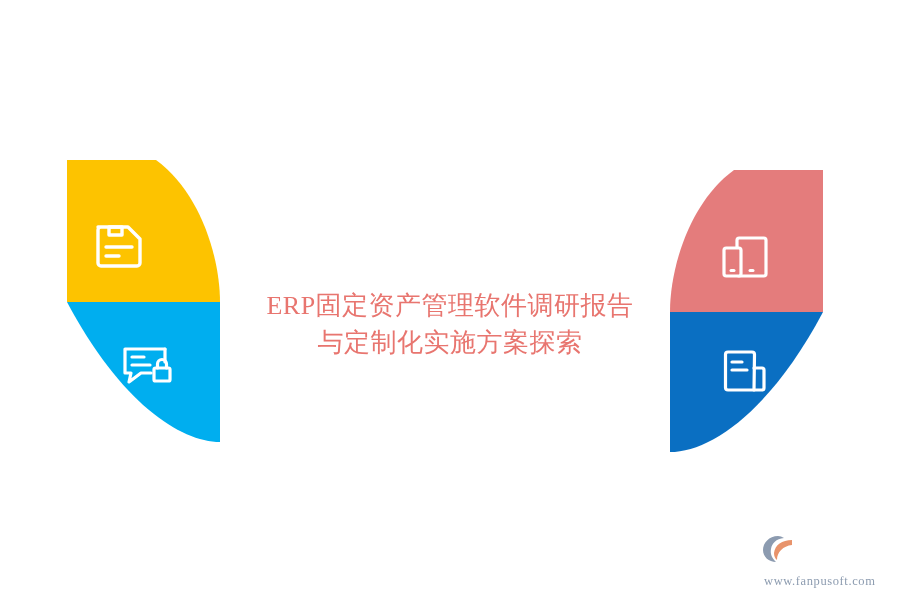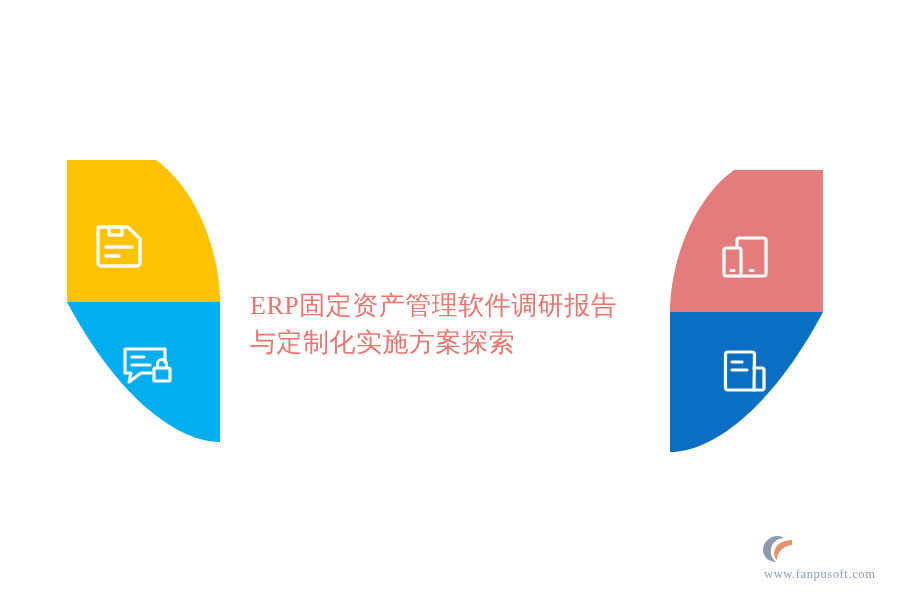--- a/index.html
+++ b/index.html
@@ -47,21 +47,21 @@
     height: 100%;
     display: block;
   }
 
   
   .title-block {
     position: absolute;
     left: 250px;
     top: 288px;
     width: 400px;
-    text-align: left;
+    text-align: center;
     color: #e8756f;
     font-family: "Liberation Serif", serif;
     font-size: 26px;
     line-height: 1.42;
     letter-spacing: 0.5px;
     white-space: pre-line;
   }
 
   
   .watermark {
@@ -87,21 +87,21 @@
     font-weight: bold;
     color: #7f8fa6;
     letter-spacing: 1px;
     line-height: 1;
   }
   .wm-url {
     font-family: "Liberation Serif", serif;
     font-size: 12.5px;
     color: #8d9cb0;
     letter-spacing: 0.6px;
-    margin-top: 3px;
+    margin-top: 10px;
     margin-left: 2px;
   }
 </style>
 </head>
 <body>
 
 <div class="canvas">
 
   <div class="leaf leaf-left">
     <svg width="170" height="300" viewBox="0 0 170 300" xmlns="http://www.w3.org/2000/svg">

